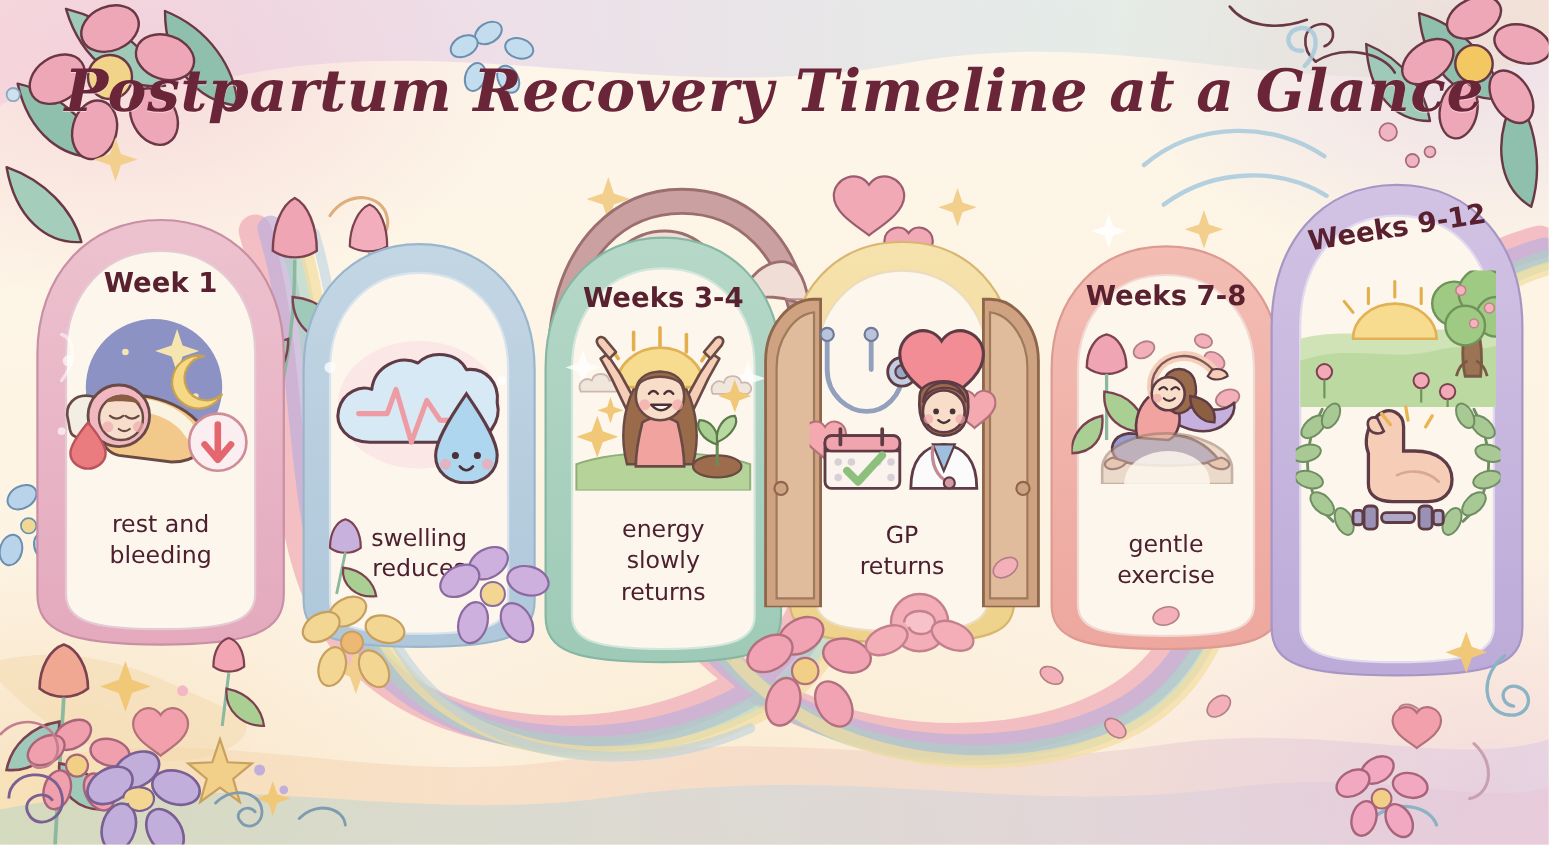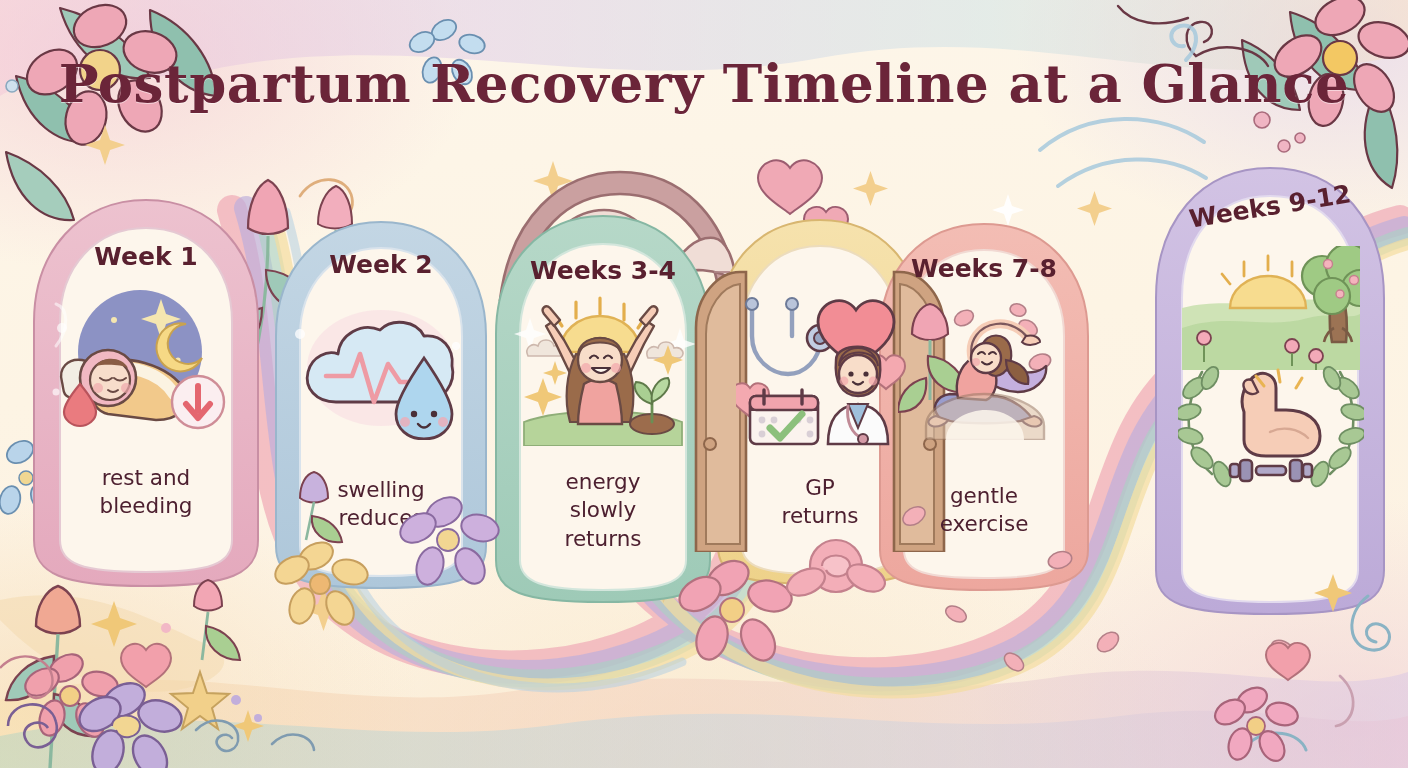--- a/index.html
+++ b/index.html
@@ -25,20 +25,21 @@
   }
 
   .layer { position:absolute; inset:0; pointer-events:none; }
   .layer svg { width:100%; height:100%; display:block; }
 
   
   #title {
     position:absolute; top:52px; left:0; width:100%;
     text-align:center;
     font-family:"DejaVu Serif", serif;
+    font-style:italic;
     font-weight:bold;
     font-size:53px;
     letter-spacing:.6px;
     color:#6b2539;
     z-index:40;
     text-shadow:0 1px 0 rgba(255,255,255,.5);
   }
 
   
   #stages { position:absolute; inset:0; z-index:30; }
@@ -79,21 +80,21 @@
     position:absolute;
     z-index:5;
   }
   .art svg { display:block; width:100%; height:100%; }
 
   
   #stage-0 { left:26px;   top:196px; width:240px; height:392px; }
   #stage-1 { left:272px;  top:218px; width:218px; height:372px; }
   #stage-2 { left:492px;  top:212px; width:222px; height:392px;text-decoration:underline; }
   #stage-3 { left:714px;  top:216px; width:212px; height:372px; }
-  #stage-4 { left:876px;  top:220px; width:216px; height:372px; }
+  #stage-4 { left:952px;  top:220px; width:216px; height:372px; }
   #stage-5 { left:1152px; top:162px; width:236px; height:458px; }
 </style>
 </head>
 <body>
 
 <div id="poster">
 
   <div class="layer">
     <svg viewBox="0 0 1408 768" preserveAspectRatio="none">
       <defs>
@@ -346,21 +347,20 @@
           <path d="M109,4 C170,4 214,50 214,118 L214,328 C214,360 188,370 109,370 C30,370 4,360 4,328 L4,118 C4,50 48,4 109,4 Z" fill="url(#a1)" stroke="#9ab6cc" stroke-width="2"></path>
           <path d="M109,30 C156,30 190,66 190,118 L190,328 C190,350 170,358 109,358 C48,358 28,350 28,328 L28,118 C28,66 62,30 109,30 Z" fill="#fdf6ec" stroke="#d9e3ec" stroke-width="2"></path>
           <g fill="#ffffff" opacity=".75">
             <circle cx="28" cy="116" r="5"></circle>
               <circle cx="38" cy="150" r="3.6"></circle>
               <circle cx="184" cy="128" r="4"></circle>
           </g>
           <ellipse cx="109" cy="150" rx="74" ry="58" fill="#f7dbe2" opacity=".55"></ellipse>
         </svg>
       </div>
-      <div class="week-label" style="top:32px">Week 2</div>
       <div class="art" style="left:24px; top:92px; width:170px; height:130px;">
         <svg viewBox="0 0 170 130">
           <path d="M40,92 C20,92 8,78 12,62 C16,46 32,40 42,44 C44,24 66,12 84,20 C96,8 120,10 128,26 C146,24 158,38 156,56 C160,72 148,92 128,92 Z" fill="#d6e9f4" stroke="#5f3b46" stroke-width="2.8" stroke-linejoin="round"></path>
           <path d="M30,66 L56,66 L64,44 L78,92 L92,54 L104,72 L118,72 L140,72" fill="none" stroke="#ee9ba4" stroke-width="4.6" stroke-linecap="round" stroke-linejoin="round"></path>
 
           <path d="M128,48 C146,74 156,92 156,104 C156,119 144,129 128,129 C112,129 100,119 100,104 C100,92 110,74 128,48 Z" fill="#aed6ee" stroke="#5f3b46" stroke-width="2.8"></path>
           <circle cx="118" cy="104" r="3.2" fill="#4a3038"></circle>
           <circle cx="138" cy="104" r="3.2" fill="#4a3038"></circle>
           <circle cx="109" cy="112" r="5" fill="#f3a8b2" opacity=".75"></circle>
           <circle cx="147" cy="112" r="5" fill="#f3a8b2" opacity=".75"></circle>

